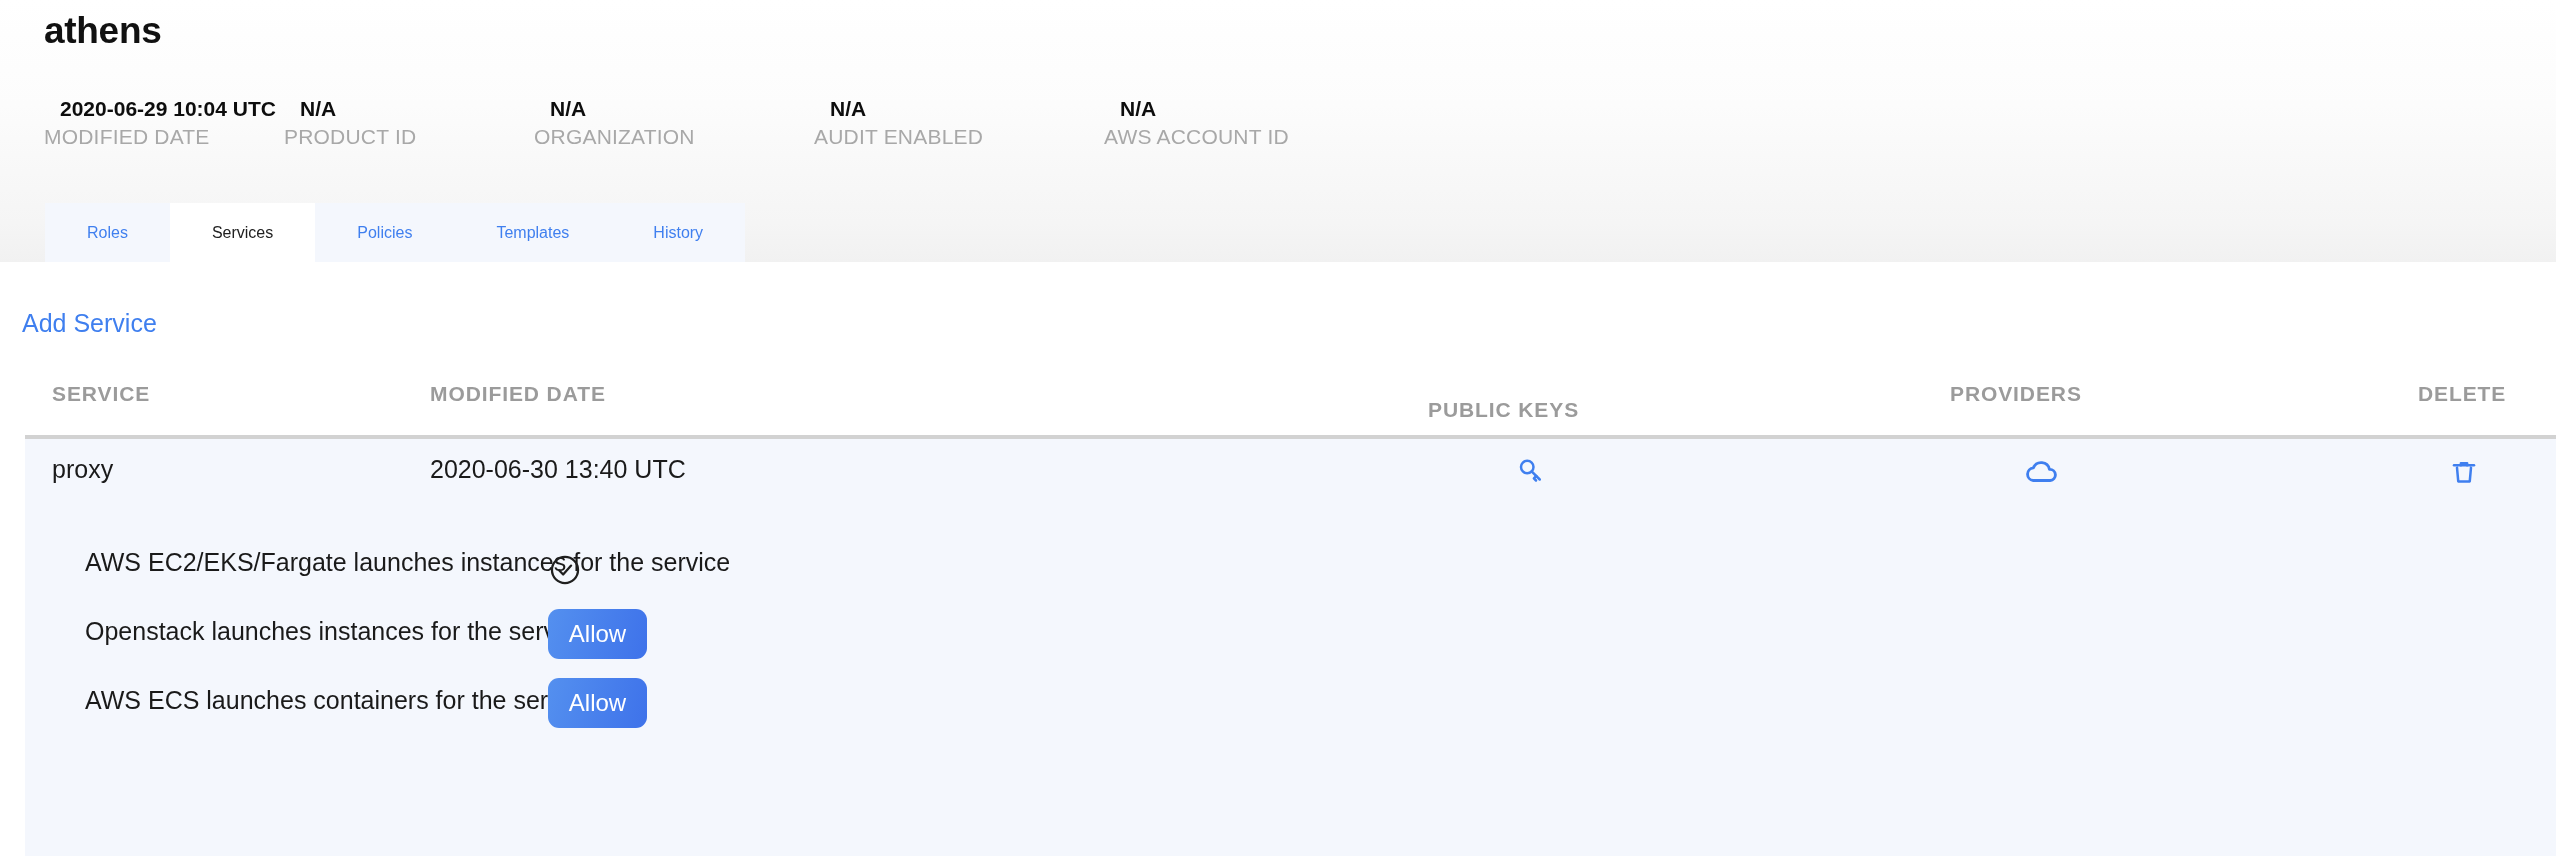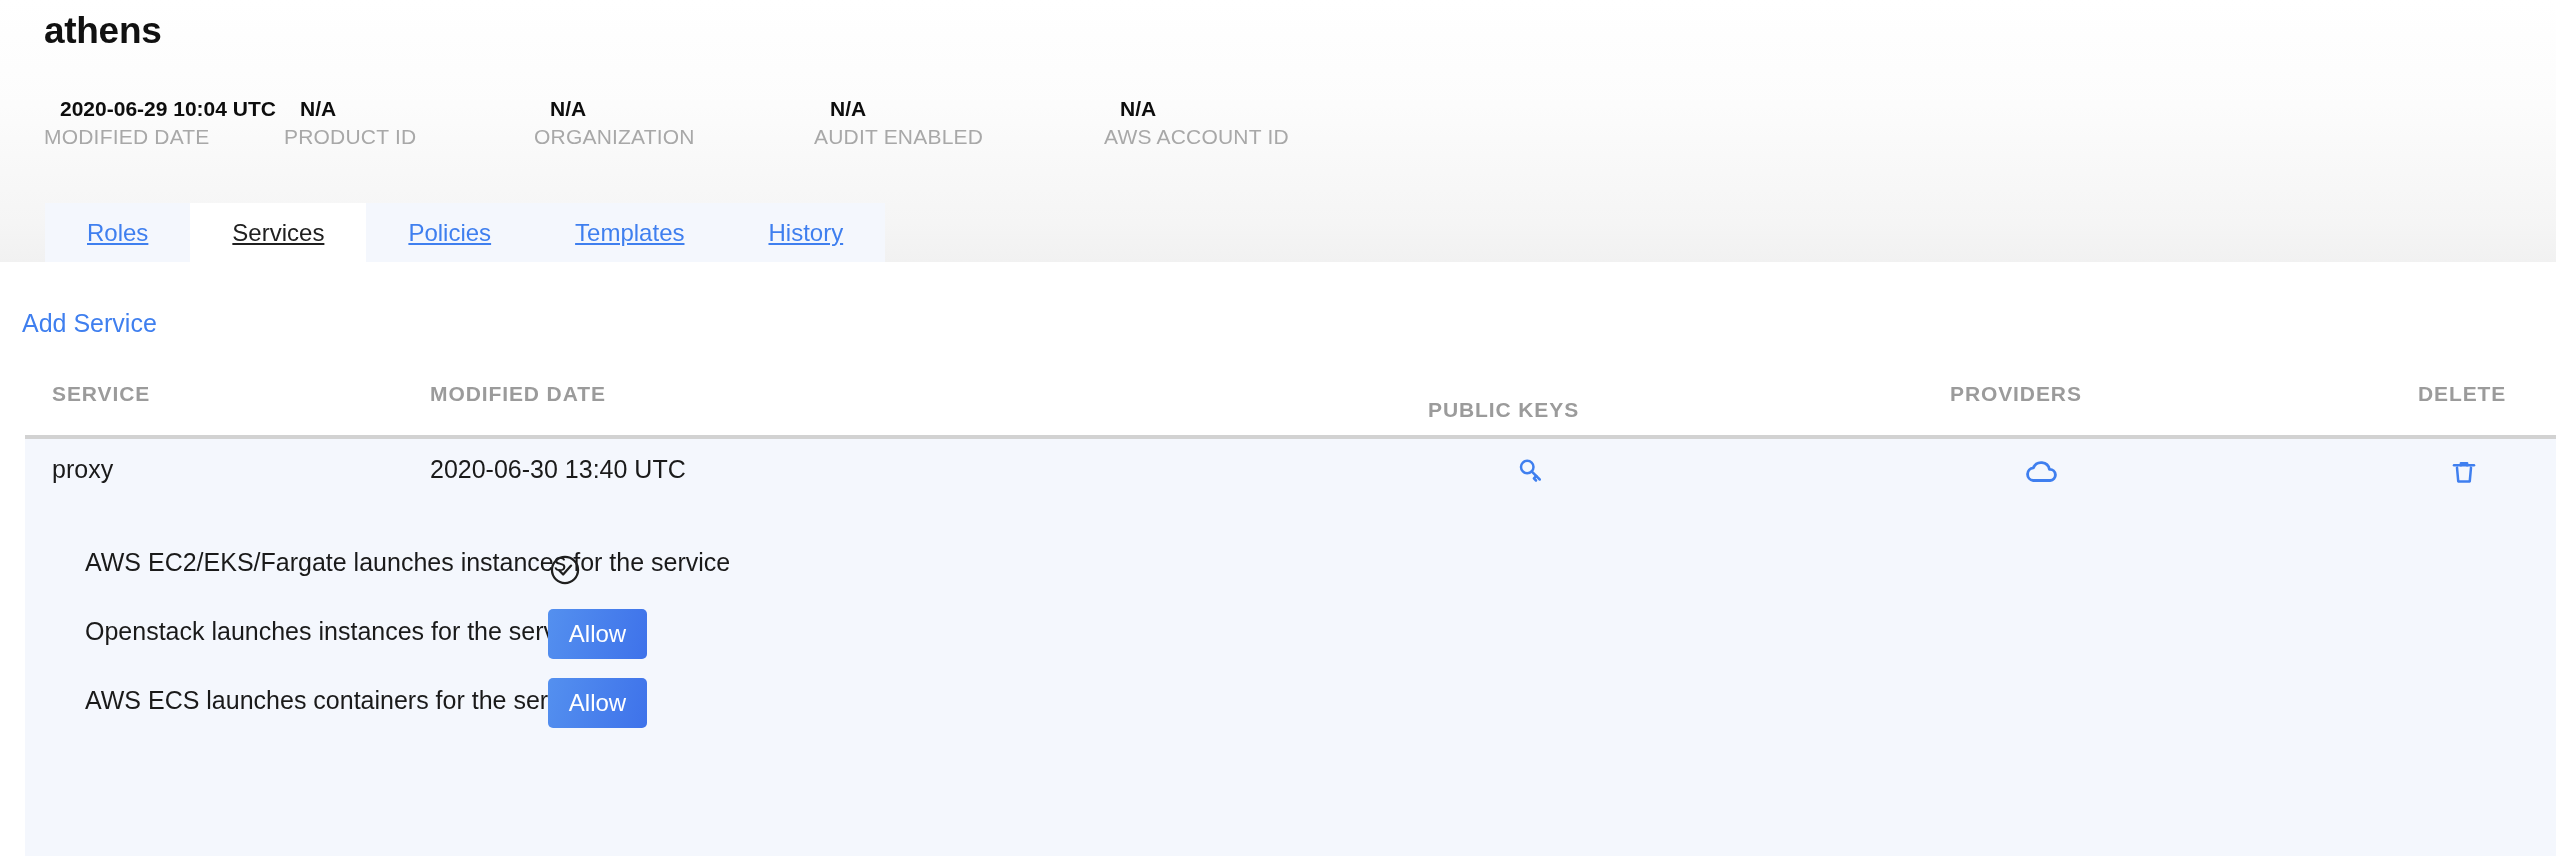--- a/index.html
+++ b/index.html
@@ -80,28 +80,27 @@
   }
   .tab-strip-inner {
     display: flex;
     align-items: stretch;
     background: #f4f7fd;
   }
   .tab {
     display: flex;
     align-items: center;
     justify-content: center;
-    font-size: 24px;
+    font-size: 16px;
     color: #3f7fef;
     padding: 0 42px;
     box-sizing: border-box;
     cursor: pointer;
     background: #f4f7fd;
     white-space: nowrap;
-    text-decoration: underline;
   }
   .tab.active {
     background: #ffffff;
     color: #202020;
   }
 
   
   .content {
     position: absolute;
     left: 0;
@@ -256,21 +255,21 @@
     left: 481px;
     top: 8px;
     display: flex;
     align-items: center;
     height: 50px;
   }
   .allow-btn {
     width: 99px;
     height: 50px;
     border: none;
-    border-radius: 5px;
+    border-radius: 11px;
     background: linear-gradient(105deg, #5490ef 0%, #3e72ea 100%);
     color: #ffffff;
     font-family: "Liberation Sans", sans-serif;
     font-size: 24px;
     cursor: pointer;
     padding: 0;
     line-height: 50px;
   }
   .check-icon {
     display: block;

